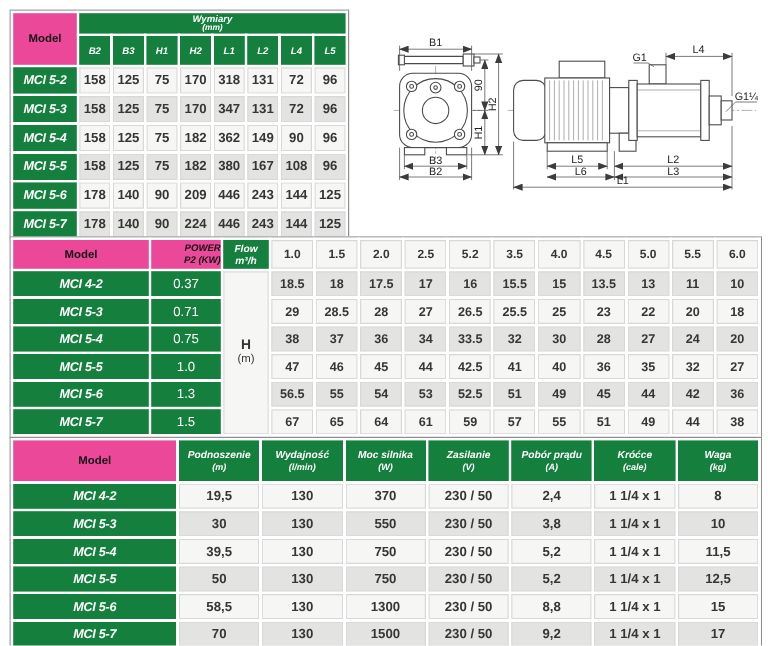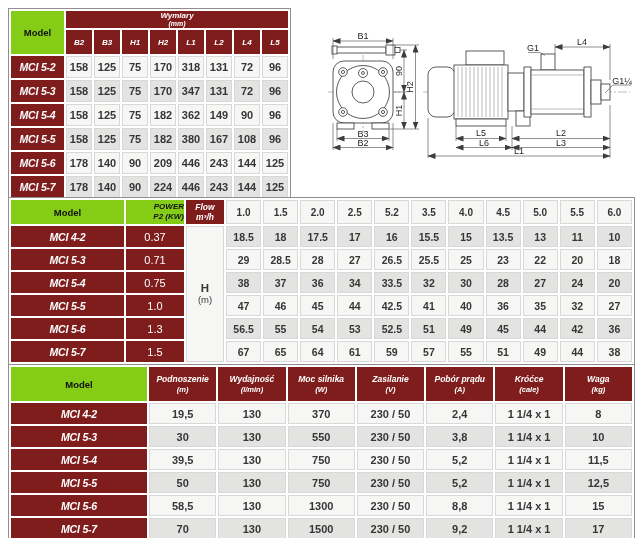--- a/index.html
+++ b/index.html
@@ -10,22 +10,22 @@
   }
   .tbl-wrap{position:absolute;border:1px solid #8f8f8f;background:#fff;}
   #dims-wrap{left:8px;top:8px;width:281px;}
   #flow-wrap{left:8px;top:197px;width:625px;}
   #specs-wrap{left:8px;top:364px;width:625px;}
   #drawing-wrap{position:absolute;left:292px;top:10px;width:348px;height:186px;margin-left:36px;}
 
   table{border-collapse:collapse;table-layout:fixed;width:100%;}
   th,td{border:2px solid #fff;padding:0;text-align:center;vertical-align:middle;overflow:hidden;}
 
-  .blk{background:#7f1d1d;color:#fff;}
-  .grayh{background:#84cc16;color:#121212;font-weight:bold;}
+  .blk{background:#15803d;color:#fff;}
+  .grayh{background:#ec4899;color:#121212;font-weight:bold;}
   .data{background:#f6f6f5;color:#363636;font-weight:bold;box-shadow:inset 0 0 0 1px #d8d8d8;}
 
   
   #dims-table .group-h{height:16px;font:italic bold 8px/1.15 "Liberation Sans",sans-serif;}
   #dims-table .group-h .unit{font-size:7px;}
   #dims-table .model-h{font-size:9.5px;}
   #dims-table .dim-col{height:24px;font:italic bold 8px "Liberation Sans",sans-serif;}
   #dims-table td{height:22px;font-size:11px;}
   #dims-table .model-cell{font:italic bold 10.5px "Liberation Sans",sans-serif;letter-spacing:-0.2px;}
   #dims-table tbody tr:nth-child(even) .data{background:#e3e3e2;}

